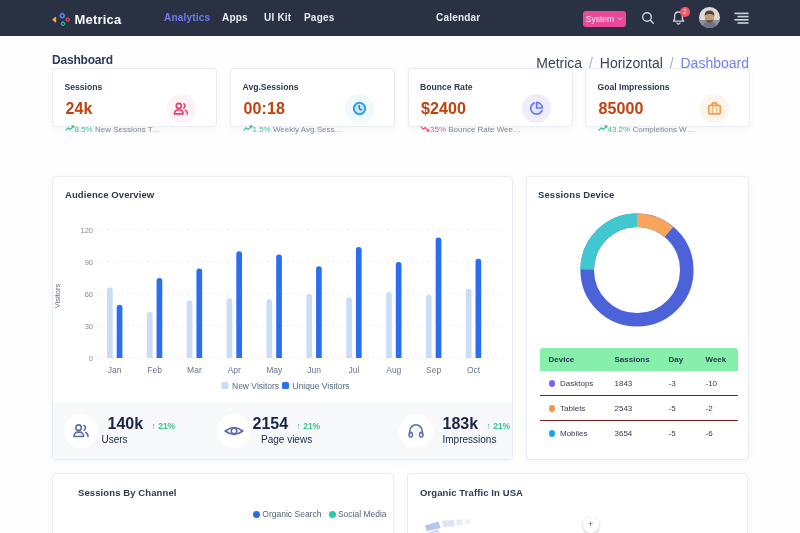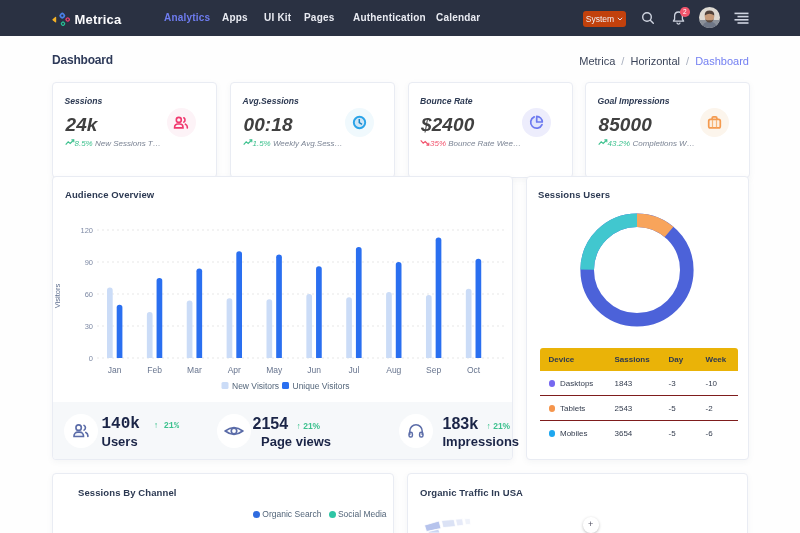--- a/index.html
+++ b/index.html
@@ -6,51 +6,51 @@
 html,body { width:800px; height:533px; overflow:hidden; }
 body { font-family:"Liberation Sans", sans-serif; background:#fefefe; position:relative; }
 .abs { position:absolute; }
 .card { position:absolute; background:#fff; border:1px solid #e9ecf3; border-radius:4px; box-shadow:0 2px 6px rgba(60,70,90,0.05); }
 .ctitle { position:absolute; font-size:9.5px; font-weight:700; color:#2c3952; letter-spacing:0.1px; }
 
 
 #topbar { position:absolute; left:0; top:0; width:800px; height:36px; background:#2a3142; }
 #logotext { color:#fbfbfd; font-size:13px; font-weight:700; letter-spacing:0.2px; }
 .navlink { position:absolute; top:0; height:36px; line-height:36px; font-size:10px; font-weight:700; color:#e9ebf2; letter-spacing:0.2px; }
-#sysbtn { position:absolute; left:583px; top:10.5px; width:43px; height:16px; background:#c2410c; border-radius:3px; color:#f0f1f5; font-size:8.5px; font-weight:400; display:flex; align-items:center; justify-content:center; }
+#sysbtn { position:absolute; left:583px; top:10.5px; width:43px; height:16px; background:#ec4899; border-radius:3px; color:#f0f1f5; font-size:8.5px; font-weight:400; display:flex; align-items:center; justify-content:center; }
 
 
 #ptitle { position:absolute; left:52px; top:52.5px; font-size:12px; font-weight:700; color:#2e3a59; letter-spacing:-0.2px; }
-#bcrumb { position:absolute; right:51px; top:54.5px; font-size:11px; color:#3b4459; }
+#bcrumb { position:absolute; right:51px; top:54.5px; font-size:14px; color:#3b4459; }
 #bcrumb .sep { color:#a9b0bf; margin:0 3px; }
 #bcrumb .act { color:#7480f2; }
 
 
-.scard { top:82px; height:96px; width:165px;font-style:italic; }
+.scard { top:68px; height:59px; width:165px; }
 .slabel { position:absolute; left:11.5px; top:13px; font-size:8.6px; font-weight:700; color:#2c3952; }
-.sval { position:absolute; left:12.5px; top:31px; font-size:19px; font-weight:700; color:#404040; letter-spacing:0.1px; }
+.sval { position:absolute; left:12.5px; top:31px; font-size:16px; font-weight:700; color:#c2410c; letter-spacing:0.1px; }
 .sico { position:absolute; right:20.5px; top:25px; width:29px; height:29px; border-radius:50%; display:flex; align-items:center; justify-content:center; }
 .strend { position:absolute; left:11.5px; top:55.5px; font-size:8px; color:#7b8494; white-space:nowrap; }
 .grn { color:#3dc18e; }
 .red { color:#f2536d; }
 
 
 #strip { position:absolute; left:52.5px; top:402px; width:459.5px; height:56.5px; background:#f6f8fa; border-radius:0 0 4px 4px; }
 .sgroup { position:absolute; top:0; }
 .sgc { position:absolute; width:34px; height:34px; background:#fff; border-radius:50%; top:11.5px; display:flex; align-items:center; justify-content:center; }
 .sgv { position:absolute; top:13px; font-size:16px; font-weight:700; color:#1b2547; white-space:nowrap; }
 .sgv .pct { font-size:8.5px; font-weight:700; color:#3dc18e; margin-left:4px; }
-.sgl { position:absolute; top:32px; font-size:13px; font-weight:700; color:#1b2547; white-space:nowrap; }
+.sgl { position:absolute; top:32px; font-size:10px; font-weight:400; color:#1b2547; white-space:nowrap; }
 
 
 #dtable { position:absolute; left:539.5px; top:348px; width:198px; font-size:8px; color:#333c4e; }
 .drow { position:absolute; left:0; width:198px; height:25px; border-bottom:1px solid #7f1d1d; }
 .dcell { position:absolute; top:8px; }
 .dot { display:inline-block; width:6.5px; height:6.5px; border-radius:50%; margin-right:5px; vertical-align:-0.5px; }
-#dhead { position:absolute; left:0; top:0; width:198px; height:23px; background:#eab308; border-radius:3px 3px 0 0; font-weight:700; color:#2c3952; font-size:8px; }
+#dhead { position:absolute; left:0; top:0; width:198px; height:23px; background:#86efac; border-radius:3px 3px 0 0; font-weight:700; color:#2c3952; font-size:8px; }
 #dhead .dcell { top:7px; }
 .c1 { left:9px; } .c2 { left:75px; } .c3 { left:129px; } .c4 { left:166px; }
 </style>
 </head>
 <body>
 
 <div id="topbar">
   <svg class="abs" style="left:51.5px;top:10.5px;" width="18" height="17" viewBox="0 0 18 17">
         <rect x="7.6" y="1.95" width="5.4" height="5.4" rx="2.1" fill="#4a81e8" transform="rotate(45 10.3 4.65)"></rect>
         <circle cx="10.3" cy="4.65" r="1.1" fill="#2a3142"></circle>
@@ -58,21 +58,20 @@
         <circle cx="15.7" cy="8.5" r="0.95" fill="#2a3142"></circle>
         <rect x="8.9" y="10.6" width="4.2" height="4.2" rx="1.7" fill="#26bf94" transform="rotate(45 11 12.7)"></rect>
         <circle cx="11" cy="12.7" r="0.95" fill="#2a3142"></circle>
         <path d="M1 8.7 L3.6 6.5 L3.6 10.9 Z" fill="#f5b225" stroke="#f5b225" stroke-width="1.2" stroke-linejoin="round"></path>
     </svg>
     <span id="logotext" class="abs" style="left:74.5px;top:12px;">Metrica</span>
   <span class="navlink" style="left:164px;color:#6e7cf0;">Analytics</span>
   <span class="navlink" style="left:222px;">Apps</span>
   <span class="navlink" style="left:264px;">UI Kit</span>
   <span class="navlink" style="left:304px;">Pages</span>
-  <span class="navlink" style="left:353px;">Authentication</span>
   <span class="navlink" style="left:436px;">Calendar</span>
 
   <div id="sysbtn">System<svg width="6" height="4" viewBox="0 0 6 4" style="margin-left:3px;">
         <polyline points="0.8,0.8 3,3 5.2,0.8" fill="none" stroke="#dfe2ec" stroke-width="1"></polyline>
       </svg></div>
 
   <svg class="abs" style="left:641px;top:11px;" width="14" height="14" viewBox="0 0 14 14">
     <circle cx="6" cy="6" r="4.3" fill="none" stroke="#cfd4e0" stroke-width="1.4"></circle>
     <line x1="9.3" y1="9.3" x2="12.3" y2="12.3" stroke="#cfd4e0" stroke-width="1.4" stroke-linecap="round"></line>
   </svg>
@@ -240,21 +239,21 @@
     <div class="sgc" style="left:0;">
       <svg width="18" height="18" viewBox="0 0 16 16">
           <g fill="none" stroke="#5b6ca8" stroke-width="1.45" stroke-linecap="round">
         <circle cx="5.9" cy="5" r="2.4" fill="#fff"></circle>
         <path d="M1.8 12.9 v-0.6 a3.3 3.3 0 0 1 3.3-3.3 h1.8 a3.3 3.3 0 0 1 3.3 3.3 v0.6 Z" fill="#f2f4fa"></path>
         <path d="M10.7 3 a2.4 2.4 0 0 1 0 4.2"></path>
         <path d="M12.3 9.3 a3.3 3.3 0 0 1 1.8 2.8 v0.8"></path>
       </g>
         </svg>
     </div>
-    <div class="sgv" style="left:38px;font-family:Liberation Mono, monospace;">140k <span class="pct">↑ 21%</span></div>
+    <div class="sgv" style="left:44px;">140k <span class="pct">↑ 21%</span></div>
     <div class="sgl" style="left:38px;">Users</div>
   </div>
   <div class="sgroup" style="left:164px;">
     <div class="sgc" style="left:0;">
       <svg width="20" height="20" viewBox="0 0 16 16">
           <g fill="none" stroke="#5b6ca8" stroke-width="1.3">
         <path d="M1 8 Q8 2.6 15 8 Q8 13.4 1 8 Z"></path>
         <circle cx="8" cy="8" r="2.2"></circle>
       </g>
         </svg>
@@ -271,21 +270,21 @@
         <rect x="11.2" y="9.2" width="3" height="4.2" rx="1.4"></rect>
       </g>
         </svg>
     </div>
     <div class="sgv" style="left:44px;text-align:center;">183k <span class="pct">↑ 21%</span></div>
     <div class="sgl" style="left:44px;">Impressions</div>
   </div>
 </div>
 
 <div class="card" style="left:525.5px;top:175.5px;width:223px;height:284px;"></div>
-<div class="ctitle" style="left:538px;top:189px;">Sessions Users</div>
+<div class="ctitle" style="left:538px;top:189px;">Sessions Device</div>
 
 <svg class="abs" style="left:570px;top:203px;" width="134" height="134" viewBox="0 0 134 134">
   <g transform="rotate(-90 67 67)">
     <circle cx="67" cy="67" r="49.8" fill="none" stroke="#4c62d9" stroke-width="13.6"></circle>
     <circle cx="67" cy="67" r="49.8" fill="none" stroke="#f8a45b" stroke-width="13.6" stroke-dasharray="34.8 278.1"></circle>
     <circle cx="67" cy="67" r="49.8" fill="none" stroke="#41c7cf" stroke-width="13.6" stroke-dasharray="78.2 234.7" stroke-dashoffset="-234.7"></circle>
   </g>
 </svg>
 
 <div id="dtable">

